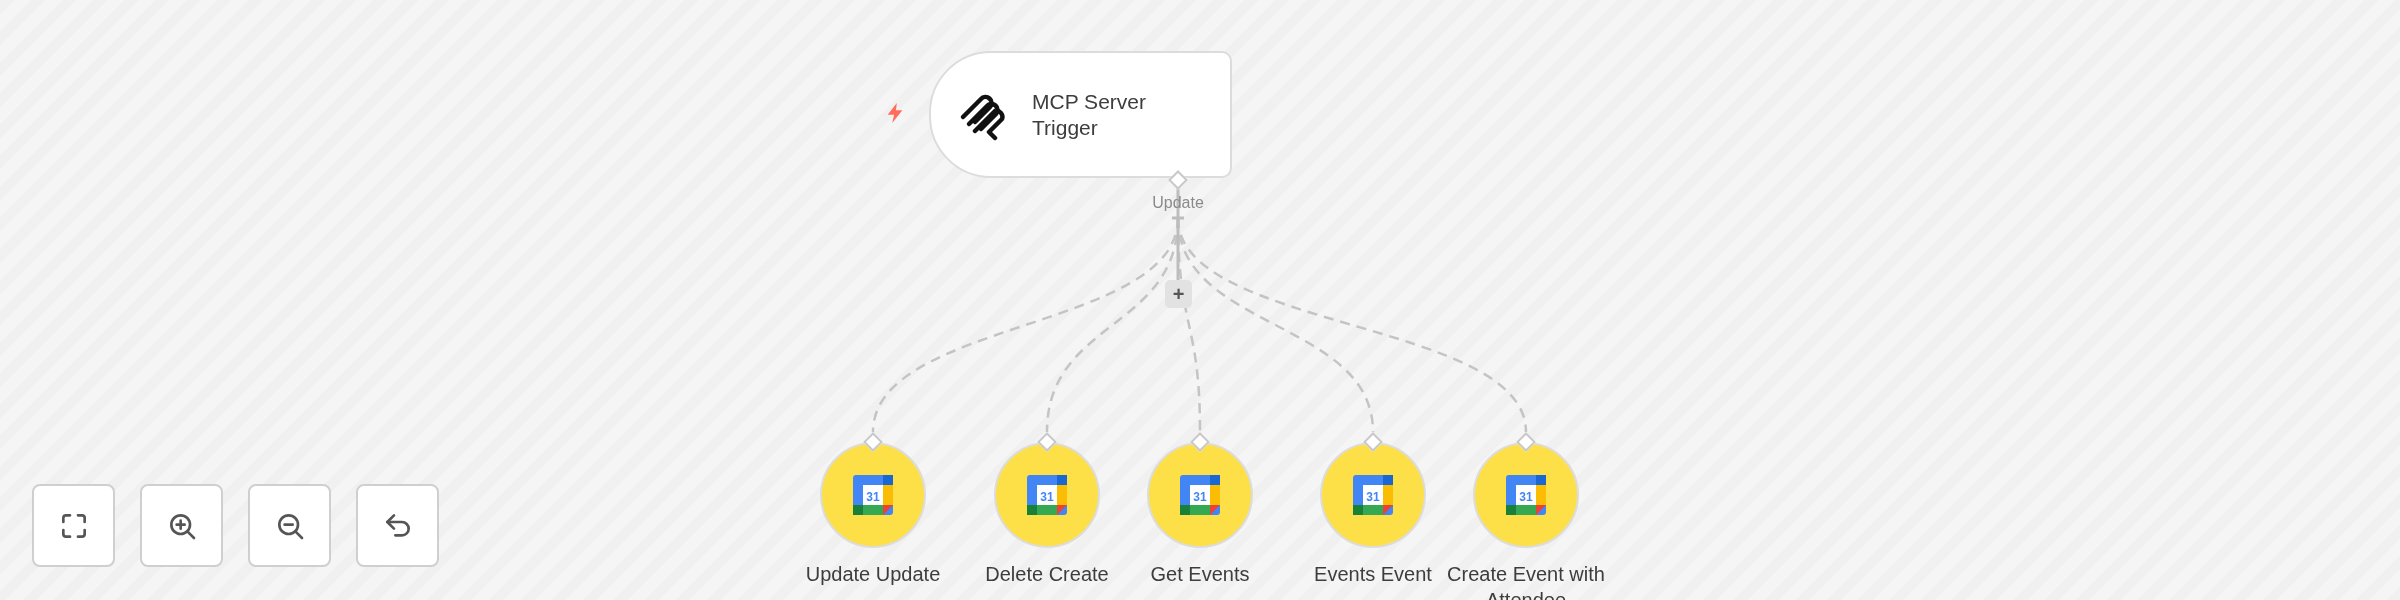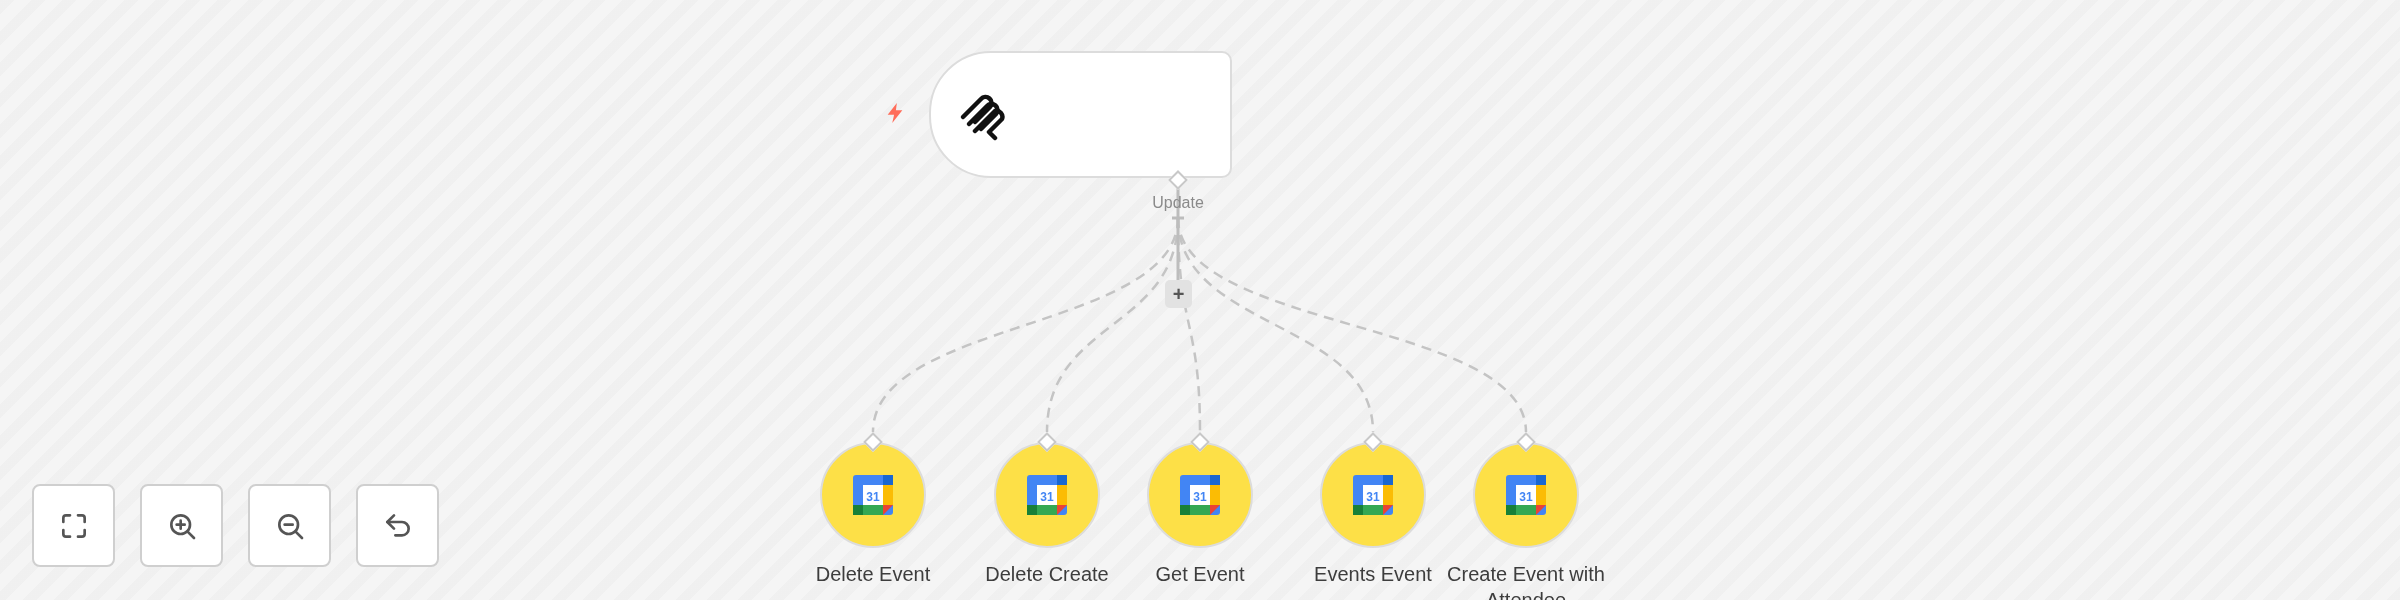--- a/index.html
+++ b/index.html
@@ -78,41 +78,42 @@
   </svg>
 
   <div class="trigger-node">
     <svg class="trigger-icon" viewBox="0 0 46 50">
       <g fill="none" stroke="#111" stroke-width="4.5" stroke-linecap="round" stroke-linejoin="round">
         <path d="M4 26 L22 8 a6 6 0 0 1 9 8 L16 31"></path>
         <path d="M10 33 L28 15 a6 6 0 0 1 9 8 L22 38"></path>
         <path d="M16 40 L36 20 a6 6 0 0 1 7 8 L30 41 L36 47"></path>
       </g>
     </svg>
+    <div class="trigger-label">MCP Server Trigger</div>
   </div>
 
   <div class="handle" style="left:1171px; top:173px;"></div>
   <div class="tools-label">Update</div>
 
   <div class="add-btn">+</div>
 
   <div class="tool-node" style="left:820px; top:442px;">
     <svg class="cal" viewBox="0 0 40 40">
       <rect x="0" y="0" width="40" height="40" rx="3" fill="#4285f4"></rect>
       <rect x="30" y="10" width="10" height="20" fill="#fbbc04"></rect>
       <rect x="0" y="30" width="30" height="10" fill="#34a853"></rect>
       <rect x="0" y="30" width="10" height="10" fill="#188038"></rect>
       <polygon points="30,30 40,30 30,40" fill="#ea4335"></polygon>
       <rect x="30" y="0" width="10" height="10" fill="#1967d2"></rect>
       <rect x="10" y="10" width="20" height="20" fill="#fff"></rect>
       <text x="20" y="26" font-size="12" text-anchor="middle" fill="#4285f4" font-family="Liberation Sans, sans-serif" font-weight="bold">31</text>
     </svg>
   </div>
   <div class="handle" style="left:866px; top:435px;"></div>
-  <div class="tool-label" style="left:773px; top:561px;">Delete Event</div>
+  <div class="tool-label" style="left:773px; top:561px;">Update Update</div>
 
   <div class="tool-node" style="left:994px; top:442px;">
     <svg class="cal" viewBox="0 0 40 40">
       <rect x="0" y="0" width="40" height="40" rx="3" fill="#4285f4"></rect>
       <rect x="30" y="10" width="10" height="20" fill="#fbbc04"></rect>
       <rect x="0" y="30" width="30" height="10" fill="#34a853"></rect>
       <rect x="0" y="30" width="10" height="10" fill="#188038"></rect>
       <polygon points="30,30 40,30 30,40" fill="#ea4335"></polygon>
       <rect x="30" y="0" width="10" height="10" fill="#1967d2"></rect>
       <rect x="10" y="10" width="20" height="20" fill="#fff"></rect>
@@ -128,21 +129,21 @@
       <rect x="30" y="10" width="10" height="20" fill="#fbbc04"></rect>
       <rect x="0" y="30" width="30" height="10" fill="#34a853"></rect>
       <rect x="0" y="30" width="10" height="10" fill="#188038"></rect>
       <polygon points="30,30 40,30 30,40" fill="#ea4335"></polygon>
       <rect x="30" y="0" width="10" height="10" fill="#1967d2"></rect>
       <rect x="10" y="10" width="20" height="20" fill="#fff"></rect>
       <text x="20" y="26" font-size="12" text-anchor="middle" fill="#4285f4" font-family="Liberation Sans, sans-serif" font-weight="bold">31</text>
     </svg>
   </div>
   <div class="handle" style="left:1193px; top:435px;"></div>
-  <div class="tool-label" style="left:1100px; top:561px;">Get Event</div>
+  <div class="tool-label" style="left:1100px; top:561px;">Get Events</div>
 
   <div class="tool-node" style="left:1320px; top:442px;">
     <svg class="cal" viewBox="0 0 40 40">
       <rect x="0" y="0" width="40" height="40" rx="3" fill="#4285f4"></rect>
       <rect x="30" y="10" width="10" height="20" fill="#fbbc04"></rect>
       <rect x="0" y="30" width="30" height="10" fill="#34a853"></rect>
       <rect x="0" y="30" width="10" height="10" fill="#188038"></rect>
       <polygon points="30,30 40,30 30,40" fill="#ea4335"></polygon>
       <rect x="30" y="0" width="10" height="10" fill="#1967d2"></rect>
       <rect x="10" y="10" width="20" height="20" fill="#fff"></rect>

